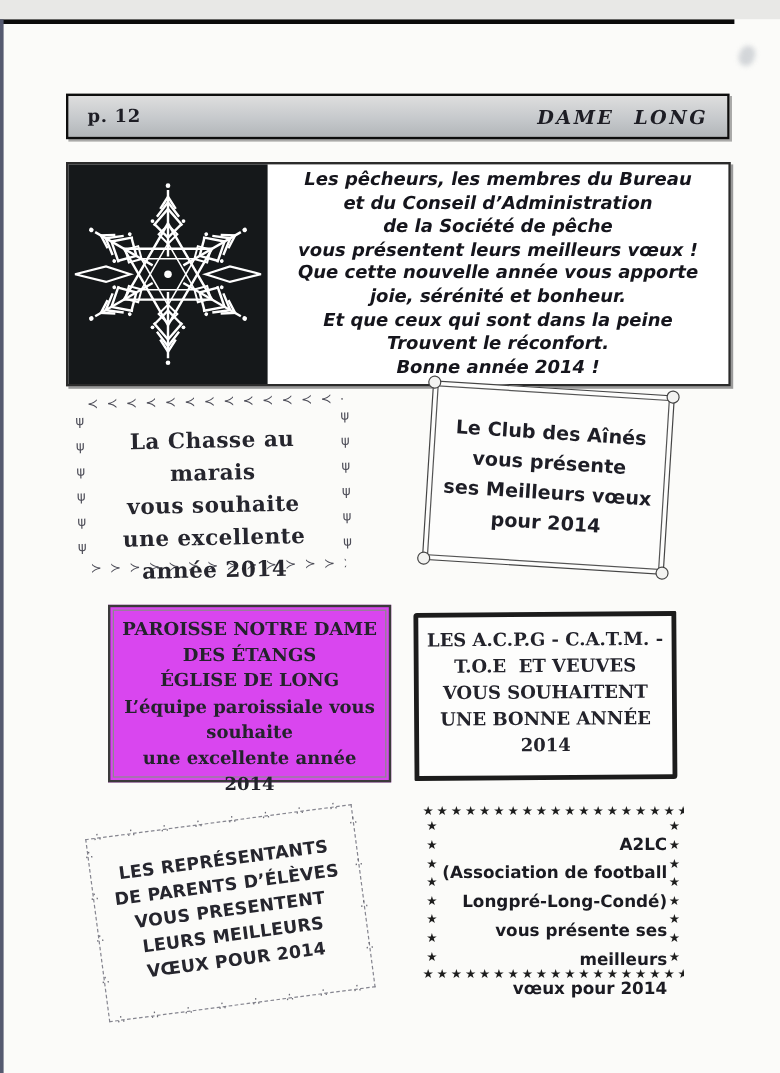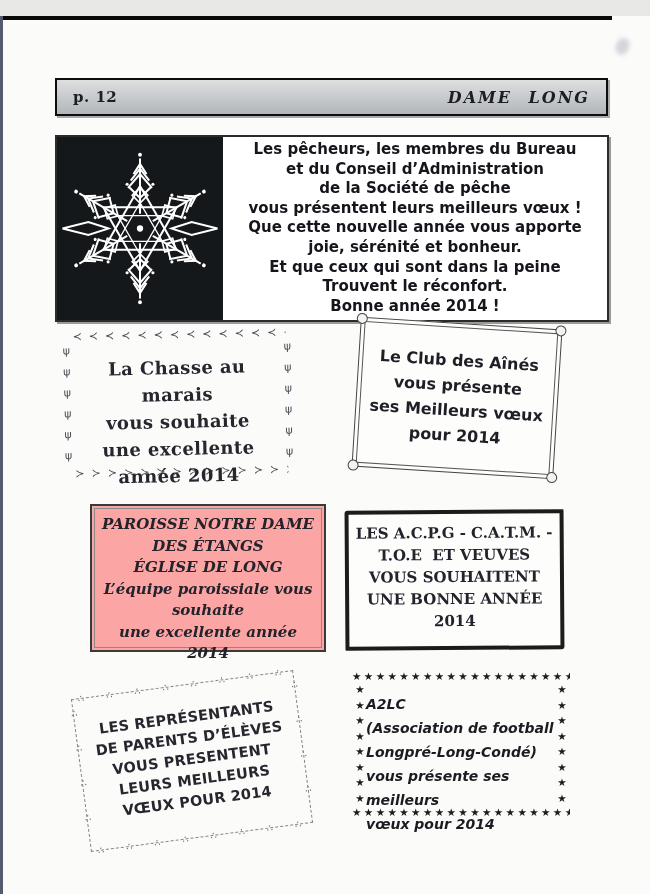--- a/index.html
+++ b/index.html
@@ -26,21 +26,21 @@
 
   
   .top-frame{
     position:absolute;left:55px;top:119px;width:550px;height:183px;
     border:2px solid #2b2b2b;background:#fff;box-shadow:2px 2px 0 #9a9a9a;
     display:flex;
   }
   .snow-panel{width:166px;height:100%;background:#15181a;flex:none;}
   .greeting{
     flex:1;text-align:center;padding-top:3px;
-    font-family:"DejaVu Sans",sans-serif;font-weight:600;
+    font-family:"DejaVu Sans",sans-serif;font-style:italic;font-weight:600;
     font-size:15px;line-height:19.6px;color:#15151c;
   }
   .pre-lines{white-space:pre-line;}
 
   
   .card{position:absolute;background:transparent;}
   .serif-card{font-family:"DejaVu Serif",serif;font-weight:bold;text-align:center;}
 
   
   .chasse{left:60px;top:312px;width:235px;height:150px;transform:rotate(-1.2deg);}
@@ -57,21 +57,21 @@
   .club{left:356px;top:307px;width:200px;height:148px;transform:rotate(3.6deg);
         border:1.5px solid #454545;background:#fdfdfc;}
   .club::before{content:"";position:absolute;inset:3px;border:1px solid #555;}
   .pin{position:absolute;width:9px;height:9px;border:1.5px solid #454545;border-radius:50%;background:#f3f3f1;z-index:2;}
   .pin.tl{left:-5px;top:-5px;}.pin.tr{right:-5px;top:-5px;}
   .pin.bl{left:-5px;bottom:-5px;}.pin.br{right:-5px;bottom:-5px;}
   .club-text{position:absolute;left:8px;right:8px;top:24px;text-align:center;
     font-family:"DejaVu Sans",sans-serif;font-weight:600;font-size:16px;line-height:25px;color:#1e1e26;}
 
   
-  .paroisse{left:90px;top:488px;width:232px;height:144px;border:2px solid #3a3a3a;background:#fca5a5;font-style:italic;}
+  .paroisse{left:90px;top:488px;width:232px;height:144px;border:2px solid #3a3a3a;background:#d946ef;}
   .paroisse::before{content:"";position:absolute;inset:2px;border:1px solid #8a8a8a;}
   .paroisse-text{position:absolute;left:6px;right:6px;top:8px;font-size:15px;line-height:21.5px;color:#23232b;}
 
   
   .acpg{left:345px;top:494px;width:211px;height:132px;border:4px solid #1c1c1c;border-radius:3px 1px 3px 1px;transform:rotate(-.4deg);background:#fdfdfc;}
   .acpg-text{position:absolute;left:4px;right:4px;top:8px;font-size:15px;line-height:22px;color:#23232b;}
 
   
   .parents{left:80px;top:668px;width:222px;height:152px;transform:rotate(-7.5deg);border:1px dashed #85858f;background:transparent;}
   .clv{position:absolute;color:#6b6b75;font-family:"DejaVu Sans",sans-serif;white-space:nowrap;overflow:hidden;}
@@ -86,22 +86,22 @@
 
   
   .a2lc{left:352px;top:654px;width:218px;height:148px;}
   .stars{position:absolute;color:#1d1d1d;font-family:"DejaVu Sans",sans-serif;white-space:nowrap;overflow:hidden;}
   .stars-h{left:0;right:0;font-size:10.5px;letter-spacing:2.4px;text-align:center;}
   .stars-top{top:0;}
   .stars-bottom{bottom:0;}
   .stars-v{top:13px;bottom:13px;width:12px;font-size:10.5px;letter-spacing:3.5px;writing-mode:vertical-rl;}
   .stars-left{left:2px;}
   .stars-right{right:2px;}
-  .a2lc-text{position:absolute;left:14px;right:14px;top:22px;text-align:left;
-    font-family:"DejaVu Sans",sans-serif;font-style:italic;font-weight:600;font-size:14px;line-height:24px;color:#1b1b22;}
+  .a2lc-text{position:absolute;left:14px;right:14px;top:22px;text-align:right;
+    font-family:"DejaVu Sans",sans-serif;font-weight:600;font-size:14px;line-height:24px;color:#1b1b22;}
 </style>
 </head>
 <body>
 
 <div id="page">
 
   <div class="edge-top"></div>
   <div class="edge-left"></div>
   <div class="edge-bottom"></div>
   <div class="smudge"></div>

